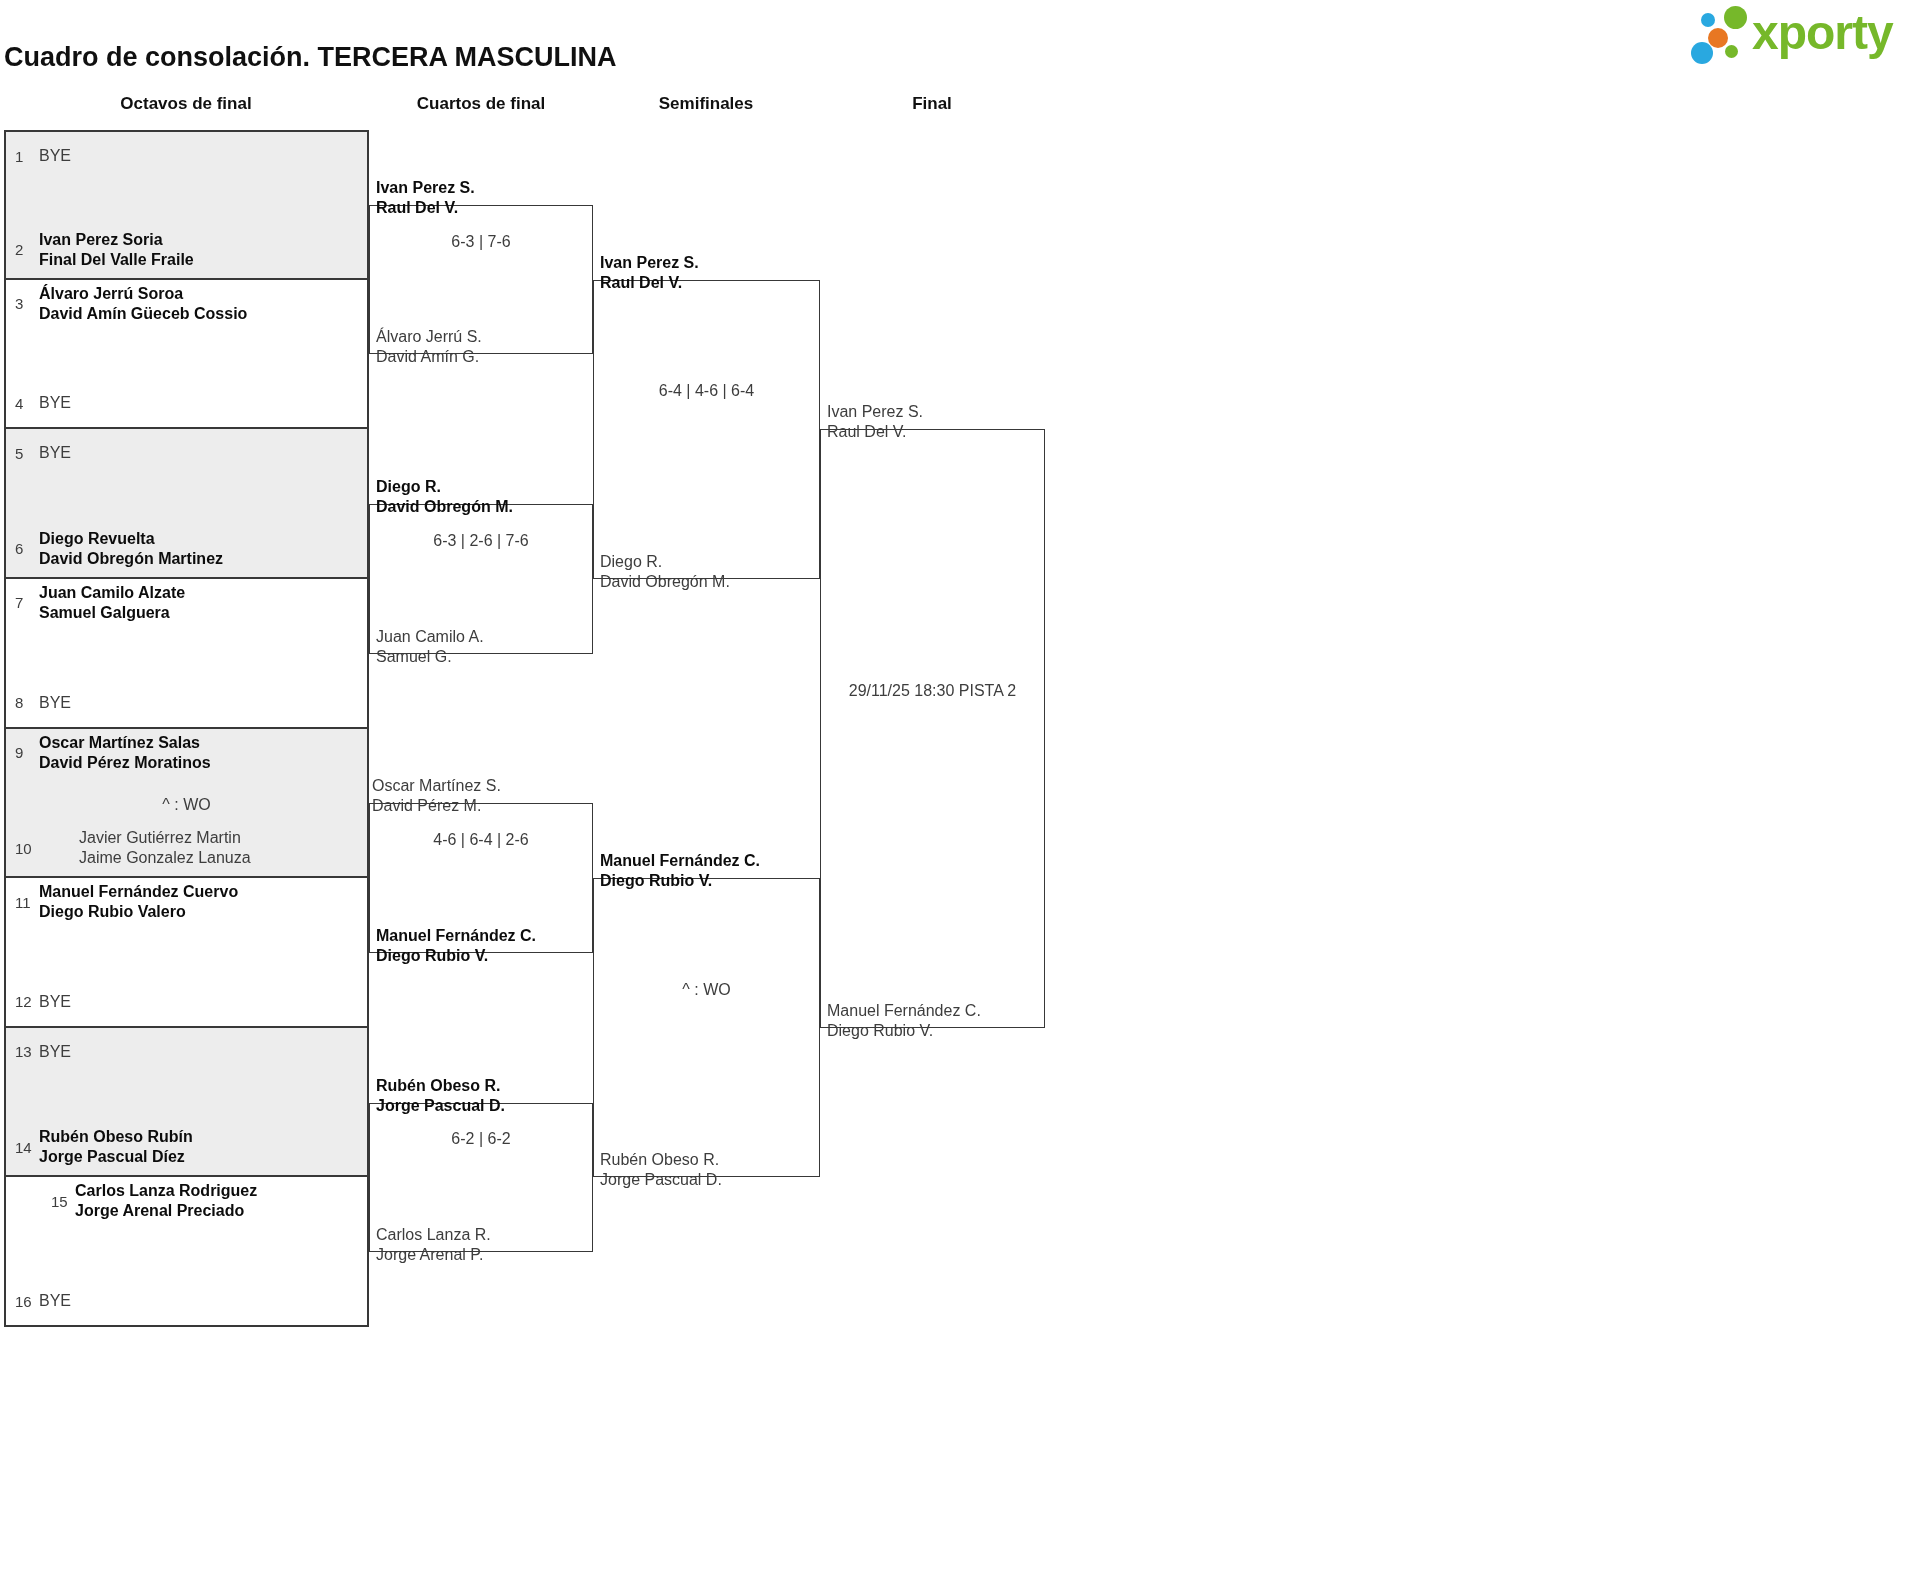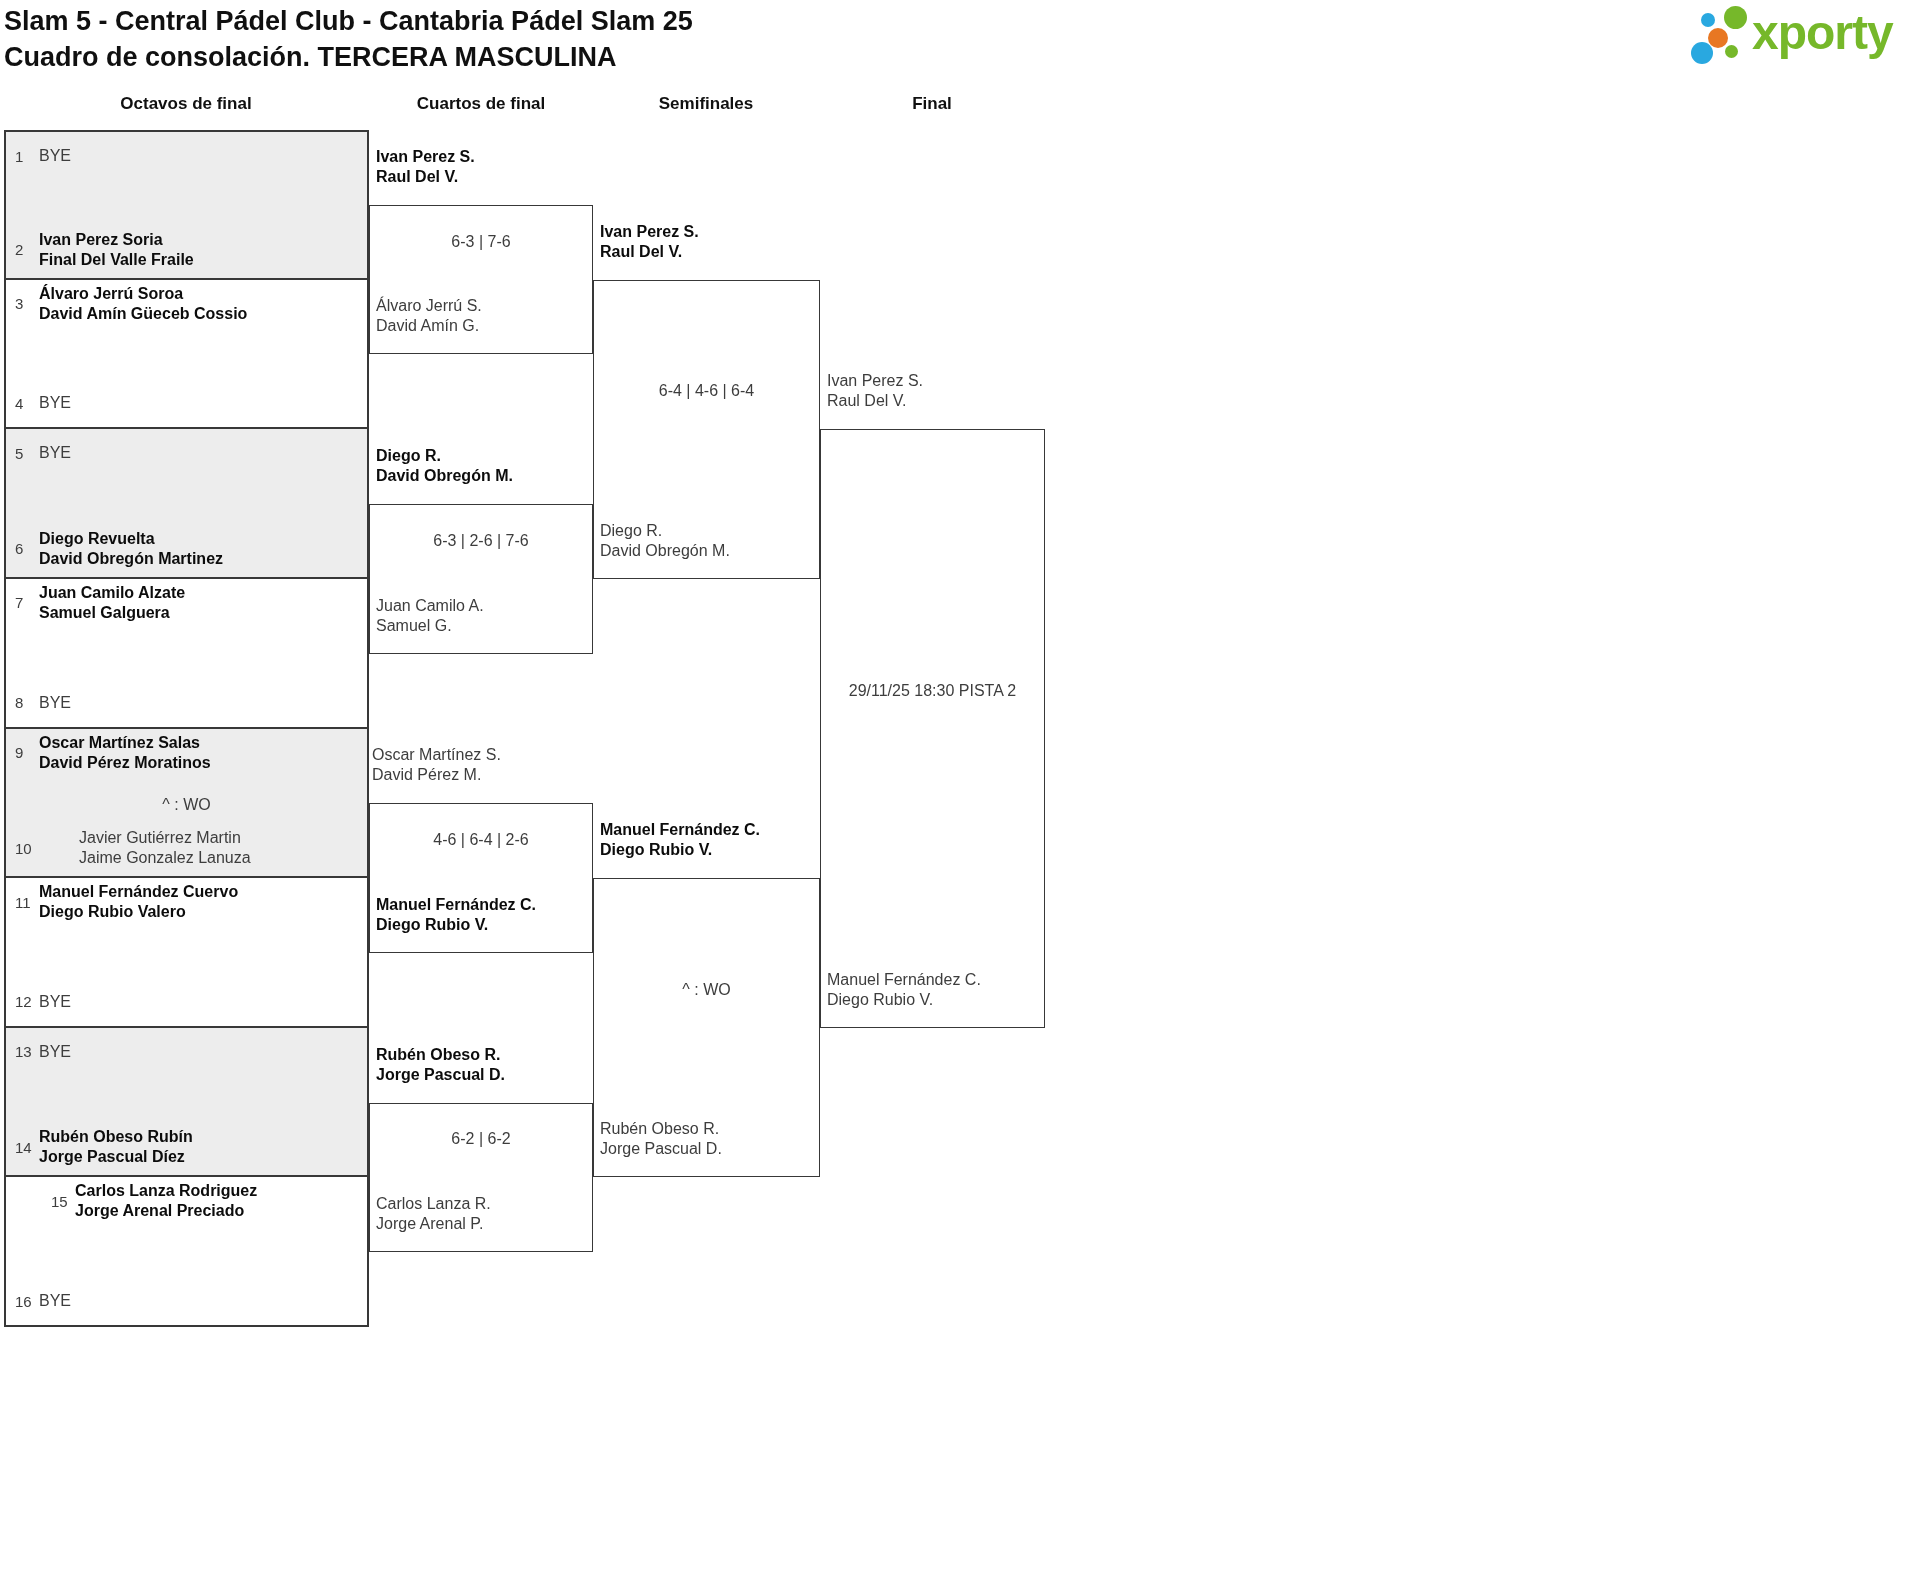--- a/index.html
+++ b/index.html
@@ -22,29 +22,28 @@
     border-left:2px solid #383838;border-right:2px solid #383838;border-bottom:2px solid #383838;}
   .match-cell.first{border-top:2px solid #383838;}
   .match-cell.shaded{background:#ededed;}
   .seed-row{position:absolute;left:0;right:0;display:flex;align-items:center;}
   .seed-num{flex:0 0 20px;padding-left:9px;margin-right:4px;font-size:15px;color:#3d3d3d;}
   .seed-names{display:flex;flex-direction:column;}
   .team-line{font-size:16px;line-height:20px;color:#3d3d3d;font-weight:400;white-space:nowrap;}
   .team-line.winner{color:#0c0c0c;font-weight:700;}
   .wo-note{position:absolute;font-size:16px;color:#3d3d3d;text-align:center;}
   .match-box{position:absolute;box-sizing:border-box;border:1.5px solid #383838;background:transparent;}
-  .team-label{position:absolute;display:flex;flex-direction:column;}
+  .team-label{position:absolute;display:flex;flex-direction:column;margin-top:31px;}
   .match-score{position:absolute;text-align:center;font-size:16px;line-height:20px;color:#3d3d3d;white-space:nowrap;}
 </style>
 </head>
 <body>
 
 <div id="page">
 
-  <div class="title-line" id="title1">Slam 5 - Central Pádel Club - Cantabria Pádel Slam 25</div>
   <div class="title-line" id="title2">Cuadro de consolación. TERCERA MASCULINA</div>
 
   <div id="logo">
     <span class="dot" id="dot-blue-small" style="left: 11px; top: 13px; width: 14px; height: 14px; background: rgb(41, 168, 224);"></span>
     <span class="dot" id="dot-green-big" style="left: 33.5px; top: 6px; width: 23px; height: 23px; background: rgb(118, 184, 42);"></span>
     <span class="dot" id="dot-orange" style="left: 18px; top: 28px; width: 20px; height: 20px; background: rgb(232, 119, 34);"></span>
     <span class="dot" id="dot-blue-big" style="left: 0.7px; top: 42.3px; width: 22px; height: 22px; background: rgb(41, 168, 224);"></span>
     <span class="dot" id="dot-green-small" style="left: 35px; top: 45px; width: 13.4px; height: 13.4px; background: rgb(118, 184, 42);"></span>
     <span id="logo-text" style="color: rgb(118, 184, 42);">xporty</span>
   </div>

